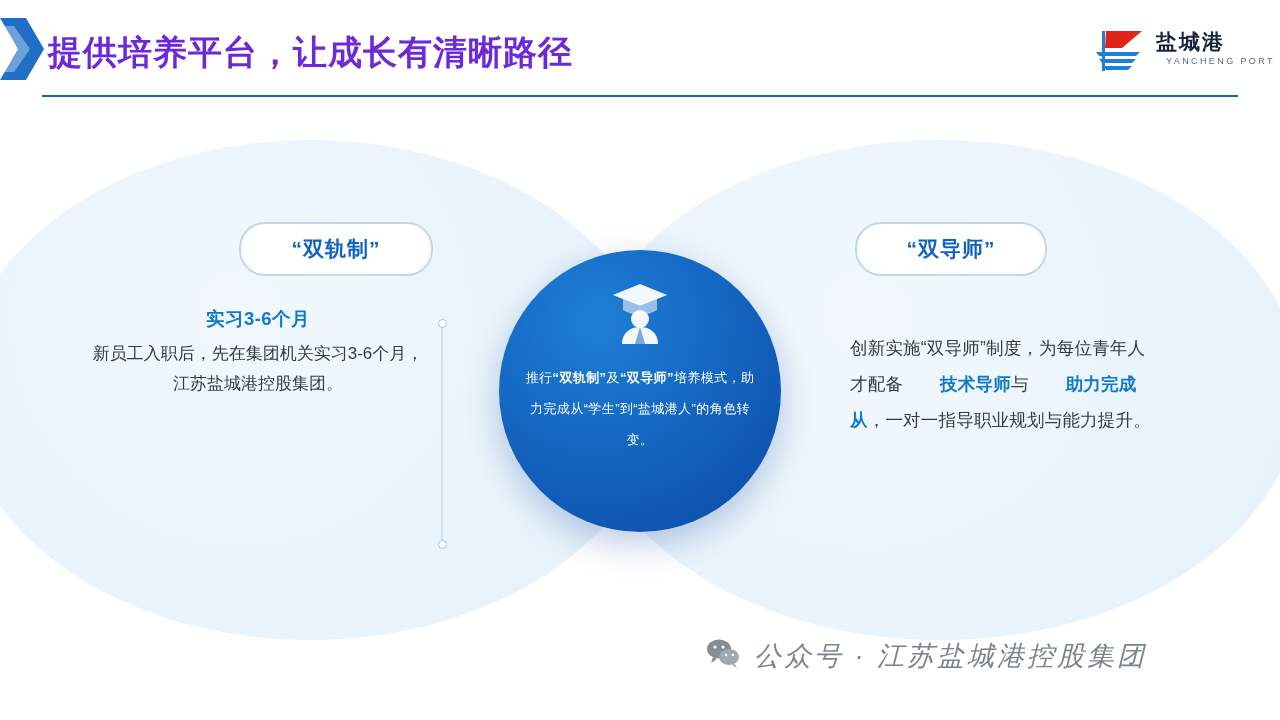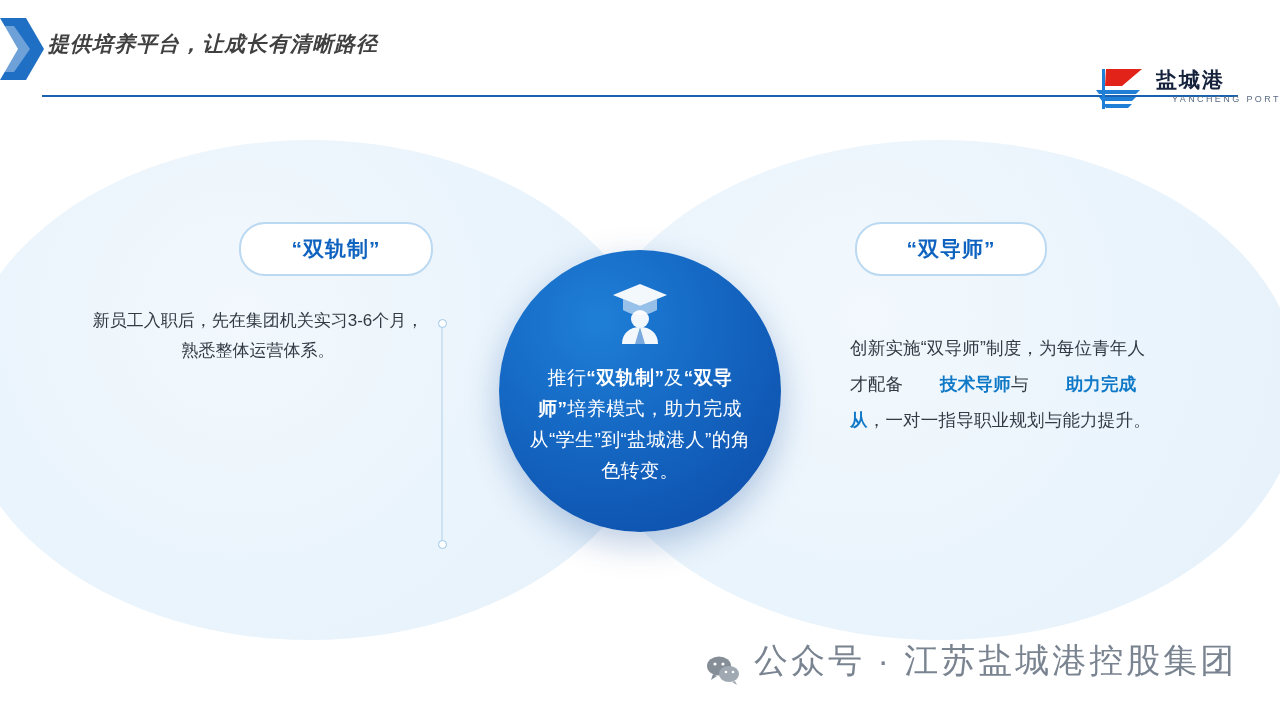--- a/index.html
+++ b/index.html
@@ -37,54 +37,52 @@
     top: 18px;
     width: 44px;
     height: 62px;
   }
   .header-arrow svg { display: block; }
 
   .page-title {
     position: absolute;
     left: 48px;
     top: 30px;
-    font-size: 21px;
+    font-size: 34px;
     font-weight: bold;
     letter-spacing: 1px;
-    color: #404040;
+    color: #6d28d9;
     white-space: nowrap;
-    font-style: italic;
   }
 
   .logo {
     position: absolute;
     right: 40px;
     top: 26px;
     width: 148px;
     height: 50px;
-    margin-top: 38px;
   }
   .logo-mark {
     position: absolute;
     left: 0; top: 2px;
     width: 56px; height: 46px;
   }
   .logo-text-cn {
     position: absolute;
     left: 64px;
     top: 2px;
     font-size: 21px;
     font-weight: bold;
     color: #15223c;
     letter-spacing: 2px;
     white-space: nowrap;
   }
   .logo-text-en {
     position: absolute;
-    left: 80px;
+    left: 74px;
     top: 30px;
     font-size: 9px;
     color: #5b6b82;
     letter-spacing: 2.4px;
     white-space: nowrap;
   }
 
   
   .bg-wrap {
     position: absolute;
@@ -130,21 +128,21 @@
     width: 58px;
     height: 62px;
   }
   .center-text {
     position: absolute;
     left: 26px;
     right: 26px;
     top: 112px;
     text-align: center;
     color: #ffffff;
-    font-size: 19px;
+    font-size: 13px;
     line-height: 31px;
     letter-spacing: 0.4px;
   }
   .center-text b { font-weight: bold; }
 
   
   .pill {
     position: absolute;
     border: 2px solid #bcd9f2;
     border-radius: 26px;
@@ -228,26 +226,27 @@
     font-weight: bold;
     margin-left: 37px;
   }
 
   
   .footer {
     position: absolute;
     left: 706px;
     top: 638px;
     display: flex;
-    align-items: flex-end;
+    align-items: flex-start;
     gap: 14px;
     color: #6f7a88;
-    font-size: 34px;
+    font-size: 27px;
     letter-spacing: 3px;
     opacity: 0.92;
+    font-style: italic;
   }
   .wechat-icon { width: 34px; height: 30px; }
 </style>
 </head>
 <body>
 
 <div class="header">
 
   <div class="header-arrow">
     <svg width="44" height="62" viewBox="0 0 44 62">
@@ -287,21 +286,22 @@
 <div class="pill pill-left">
   <span>“双轨制”</span>
 </div>
 
 <div class="pill pill-right">
   <span>“双导师”</span>
 </div>
 
 <div class="left-col">
   <div class="left-block">
-    <div class="left-body">新员工入职后，先在集团机关实习3-6个月，熟悉整体运营体系。</div>
+    <div class="left-head">实习3-6个月</div>
+    <div class="left-body">新员工入职后，先在集团机关实习3-6个月，江苏盐城港控股集团。</div>
   </div>
 </div>
 
 <div class="center-circle">
   <div class="grad-icon">
     <svg width="58" height="62" viewBox="0 0 58 62">
       <path d="M29 2 L56 13 L29 24 L2 13 Z" fill="#ffffff" opacity="0.95"></path>
       <path d="M46 17 L46 28 C46 28 38 33 29 33 C20 33 12 28 12 28 L12 17 L29 24 Z" fill="#ffffff" opacity="0.55"></path>
       <circle cx="29" cy="37" r="9" fill="#ffffff" opacity="0.95"></circle>
       <path d="M11 62 C11 51 19 45 29 45 C39 45 47 51 47 62 Z" fill="#ffffff" opacity="0.95"></path>

